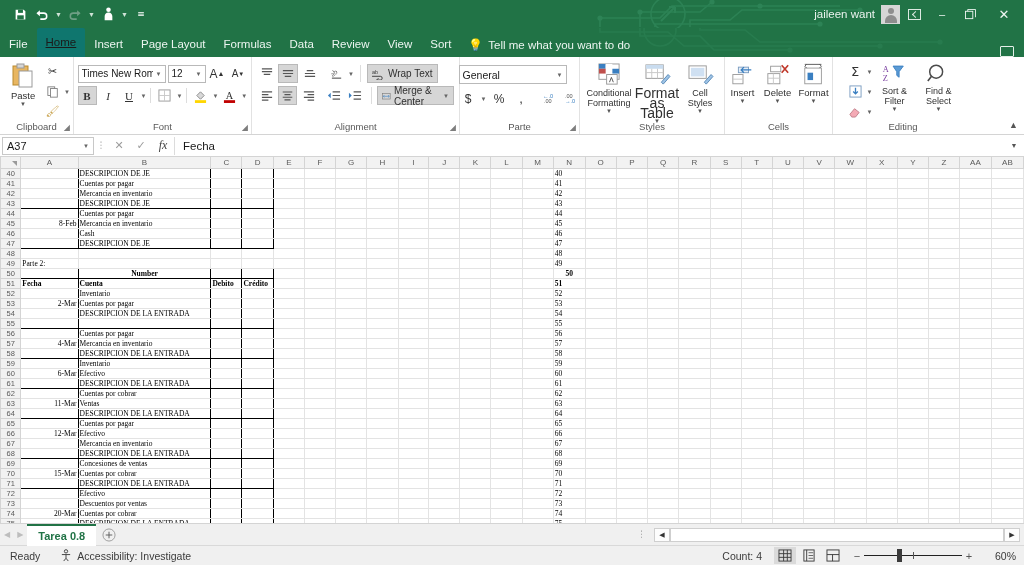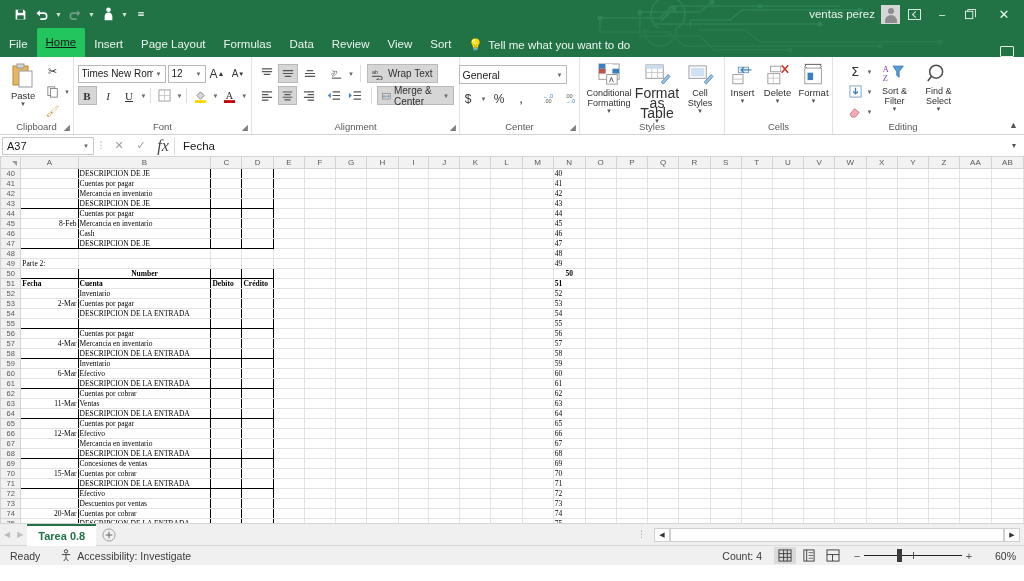--- a/index.html
+++ b/index.html
@@ -38,21 +38,21 @@
   
   .tabsrow {
     height:29px; background:#217346; display:flex; align-items:flex-end;
     position:relative; overflow:hidden;
   }
   .tabsrow .tb-deco{opacity:.55;}
   .tab {
     padding:0 9px; height:25px; line-height:25px; color:#ecf5f0; font-size:11.5px;
     position:relative; z-index:2; border-radius:2px 2px 0 0; white-space:nowrap;
   }
-  .tab.active { background:#22c55e; color:#1b1b1b; font-weight:400; height:29px; line-height:28px;text-decoration:underline;}
+  .tab.active { background:#0f766e; color:#1b1b1b; font-weight:400; height:29px; line-height:28px;text-decoration:underline;}
   .tellme { display:flex; align-items:center; gap:5px; padding:0 8px; height:25px; z-index:2; position:relative;}
   .tellme .bulb { color:#ffe9a8; font-size:12px; }
   .tellme span.txt { color:#ecf5f0; font-size:11.5px; }
   .tabsrow-right{margin-left:auto;z-index:2;padding-right:10px;display:flex;align-items:center;}
   .cmt-icon{width:14px;height:11px;border:1.3px solid #e4efe8;border-radius:1px;position:relative;}
   .cmt-icon::after{content:"";position:absolute;left:2px;bottom:-4px;border-left:3px solid transparent;border-right:3px solid transparent;border-top:4px solid #e4efe8;}
 
   
   .ribbon { height:78px; background:#fff; border-bottom:1px solid #d4d4d4; display:flex; position:relative;}
   .rgroup { position:relative; display:flex; flex-direction:column; align-items:center;
@@ -82,21 +82,21 @@
   svg{display:block;}
 
   
   .fbar{height:22px;background:#fff;display:flex;align-items:center;border-bottom:1px solid #d4d4d4;padding:0 2px;}
   .namebox{width:92px;height:18px;border:1px solid #c8c8c8;display:flex;align-items:center;
            padding:0 4px;font-size:11px;color:#1a1a1a;background:#fff;}
   .namebox .car{margin-left:auto;font-size:6px;}
   .fbdots{width:14px;text-align:center;color:#9a9a9a;font-size:9px;letter-spacing:0;line-height:9px;}
   .fbicons{display:flex;align-items:center;gap:0;}
   .fbic{width:22px;height:18px;display:flex;align-items:center;justify-content:center;font-size:11px;color:#9c9c9c;}
-  .fbic.fx{color:#444;font-style:italic;font-family:"Liberation Serif",serif;font-size:16px;}
+  .fbic.fx{color:#444;font-style:italic;font-family:"Liberation Serif",serif;font-size:12px;}
   .fbinput{flex:1;height:18px;border-left:1px solid #dcdcdc;display:flex;align-items:center;
            padding-left:8px;font-size:11.5px;color:#1a1a1a;}
   .fbcar{width:16px;text-align:center;color:#555;font-size:7px;}
 
   
   .gridwrap{position:relative;height:366px;background:#fff;overflow:hidden;}
   table.grid{border-collapse:collapse;table-layout:fixed;}
   .colhdr-row th{
     height:11px;background:#f2f2f2;border:1px solid #d4d4d4;border-top:none;
     font-size:8px;font-weight:400;color:#5a5a5a;text-align:center;padding:0;
@@ -199,21 +199,21 @@
           <circle cx="7" cy="3.2" r="2.6" fill="#fff"></circle>
           <path d="M7 6.2c-3 0-4.4 2-4.4 4.6V15h8.8v-4.2c0-2.6-1.4-4.6-4.4-4.6z" fill="#fff"></path>
         </svg>
     </div>
     <div class="qat-caret">▼</div>
     <div class="qat-btn gl" style="font-size:9px;">≡</div>
   </div>
 
 
   <div class="tb-right">
-    <div class="tb-user">ventas perez</div>
+    <div class="tb-user">jaileen want</div>
     <div class="tb-avatar"></div>
     <div class="tb-icnbtn">
         <span class="ribbonbox"></span>
       </div>
     <div class="tb-icnbtn">–</div>
     <div class="tb-icnbtn">
       <svg width="11" height="11" viewBox="0 0 12 12">
           <rect x="0.5" y="2.5" width="8" height="8" stroke="#eef5f1" fill="none"></rect>
           <path d="M3 2.5V0.5h8.5V9" stroke="#eef5f1" fill="none"></path>
         </svg>
@@ -437,21 +437,21 @@
             </svg>
         </span>
         <span class="sbtn">
           <svg width="15" height="13" viewBox="0 0 16 14">
               <text x="2" y="6" font-size="6" fill="#555" font-family="Liberation Sans, sans-serif">.00</text>
               <text x="2" y="12" font-size="6" fill="#3a7fc1" font-family="Liberation Sans, sans-serif">→.0</text>
             </svg>
         </span>
       </div>
     </div>
-    <div class="glabel">Center</div>
+    <div class="glabel">Parte</div>
     <div class="dlg">◢</div>
   </div>
 
   <div class="rgroup" style="width:145px;">
     <div class="gbody">
       <div class="bigbtn" style="width:50px;">
         <svg width="27" height="24" viewBox="0 0 28 25">
           <rect x="3" y="1" width="21" height="16" fill="#fff" stroke="#9a9a9a"></rect>
           <rect x="3" y="1" width="7" height="5" fill="#3a7fc1"></rect>
             <rect x="10" y="1" width="7" height="5" fill="#fff"></rect>

